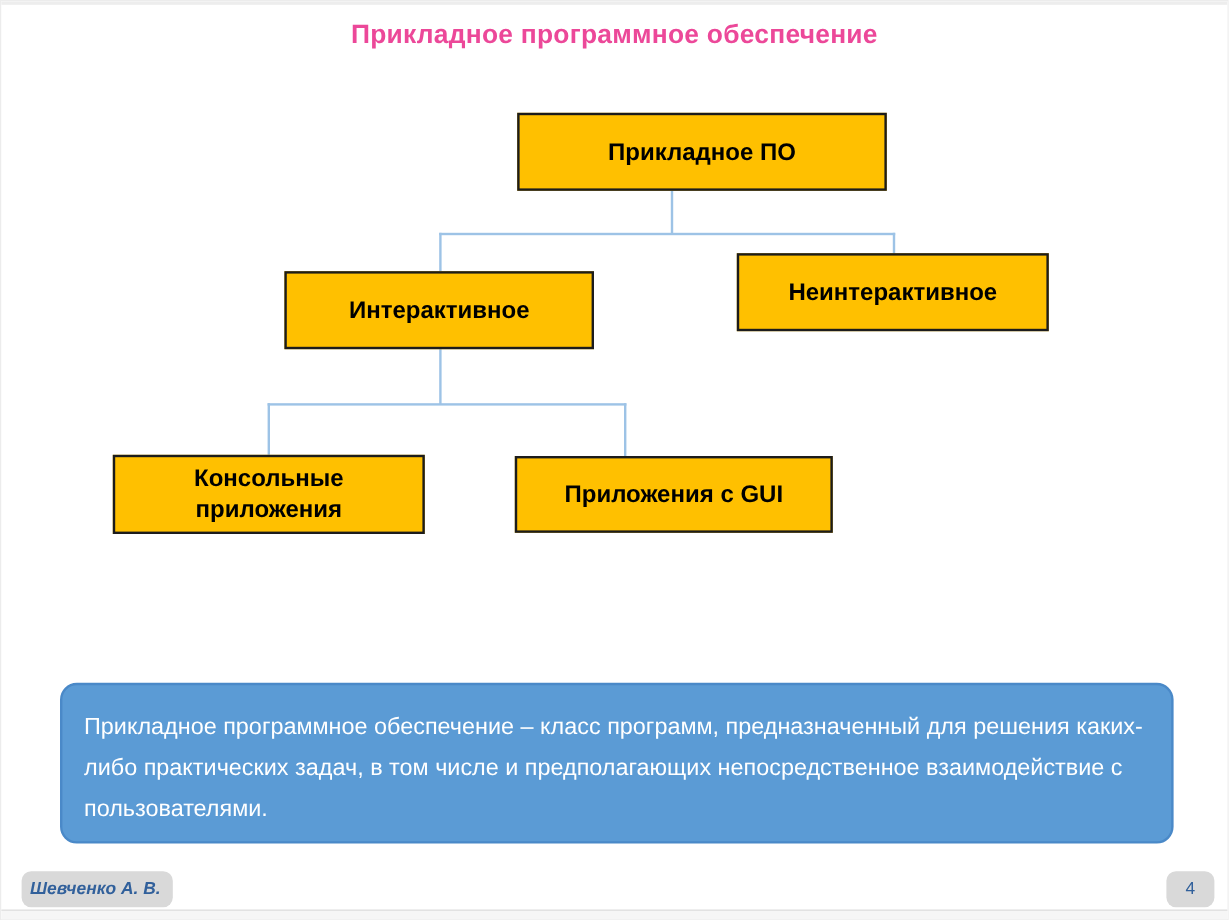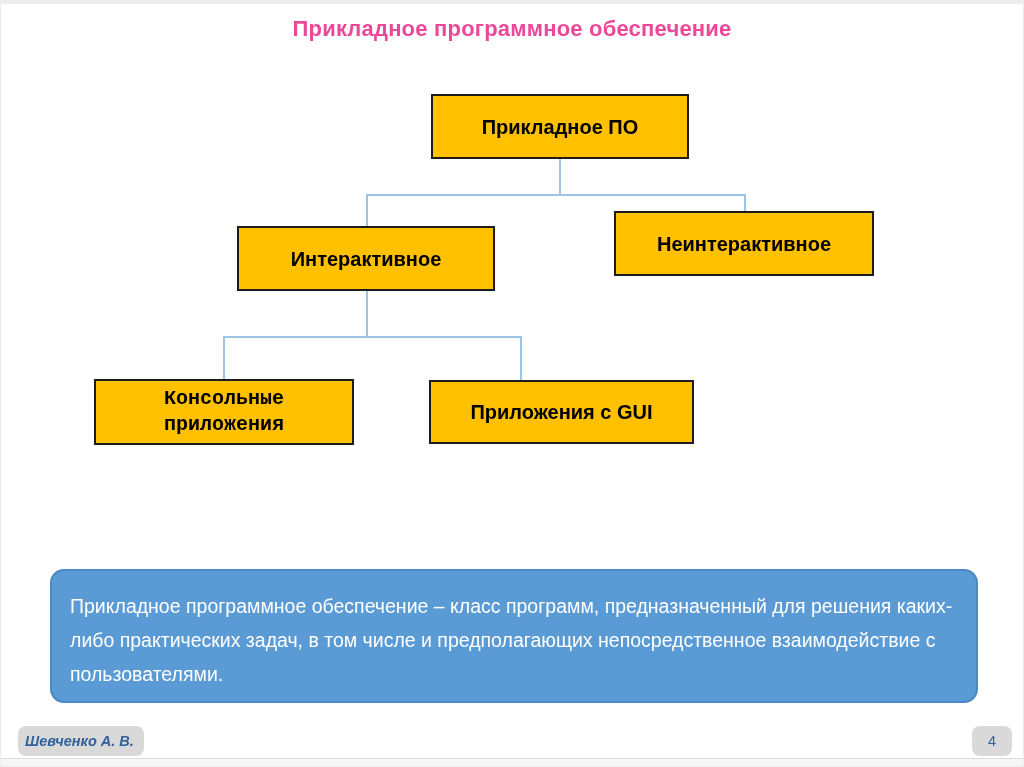--- a/index.html
+++ b/index.html
@@ -34,25 +34,25 @@
     display: flex;
     align-items: center;
     justify-content: center;
     text-align: center;
     font-weight: bold;
     font-size: 20px;
     line-height: 1.3;
     color: #000000;
   }
   .node .label { display: inline-block; }
-  #node-root          { left: 430px; top: 93px;  width: 258px; height: 65px; }
+  #node-root          { left: 430px; top: 93px;  width: 308px; height: 65px; }
   #node-interactive   { left: 236px; top: 225px; width: 258px; height: 65px; }
   #node-noninteractive{ left: 613px; top: 210px; width: 260px; height: 65px; }
   #node-console       { left: 93px;  top: 378px; width: 260px; height: 66px; }
-  #node-console .label{ max-width: 190px; font-family: Liberation Mono, monospace; }
+  #node-console .label{ max-width: 190px; }
   #node-gui           { left: 408px; top: 379px; width: 265px; height: 64px; margin-left: 20px; }
   .connector { position: absolute; background: #9DC3E6; }
   .conn-v { width: 2px; }
   .conn-h { height: 2px; }
   #conn-root-stem   { left: 558px; top: 158px; height: 36px; }
   #conn-l2-bar      { left: 365px; top: 193px; width: 380px; }
   #conn-l2-left     { left: 365px; top: 193px; height: 32px; }
   #conn-l2-right    { left: 743px; top: 193px; height: 32px; }
   #conn-int-stem    { left: 365px; top: 290px; height: 46px; }
   #conn-l3-bar      { left: 222px; top: 335px; width: 299px; }

